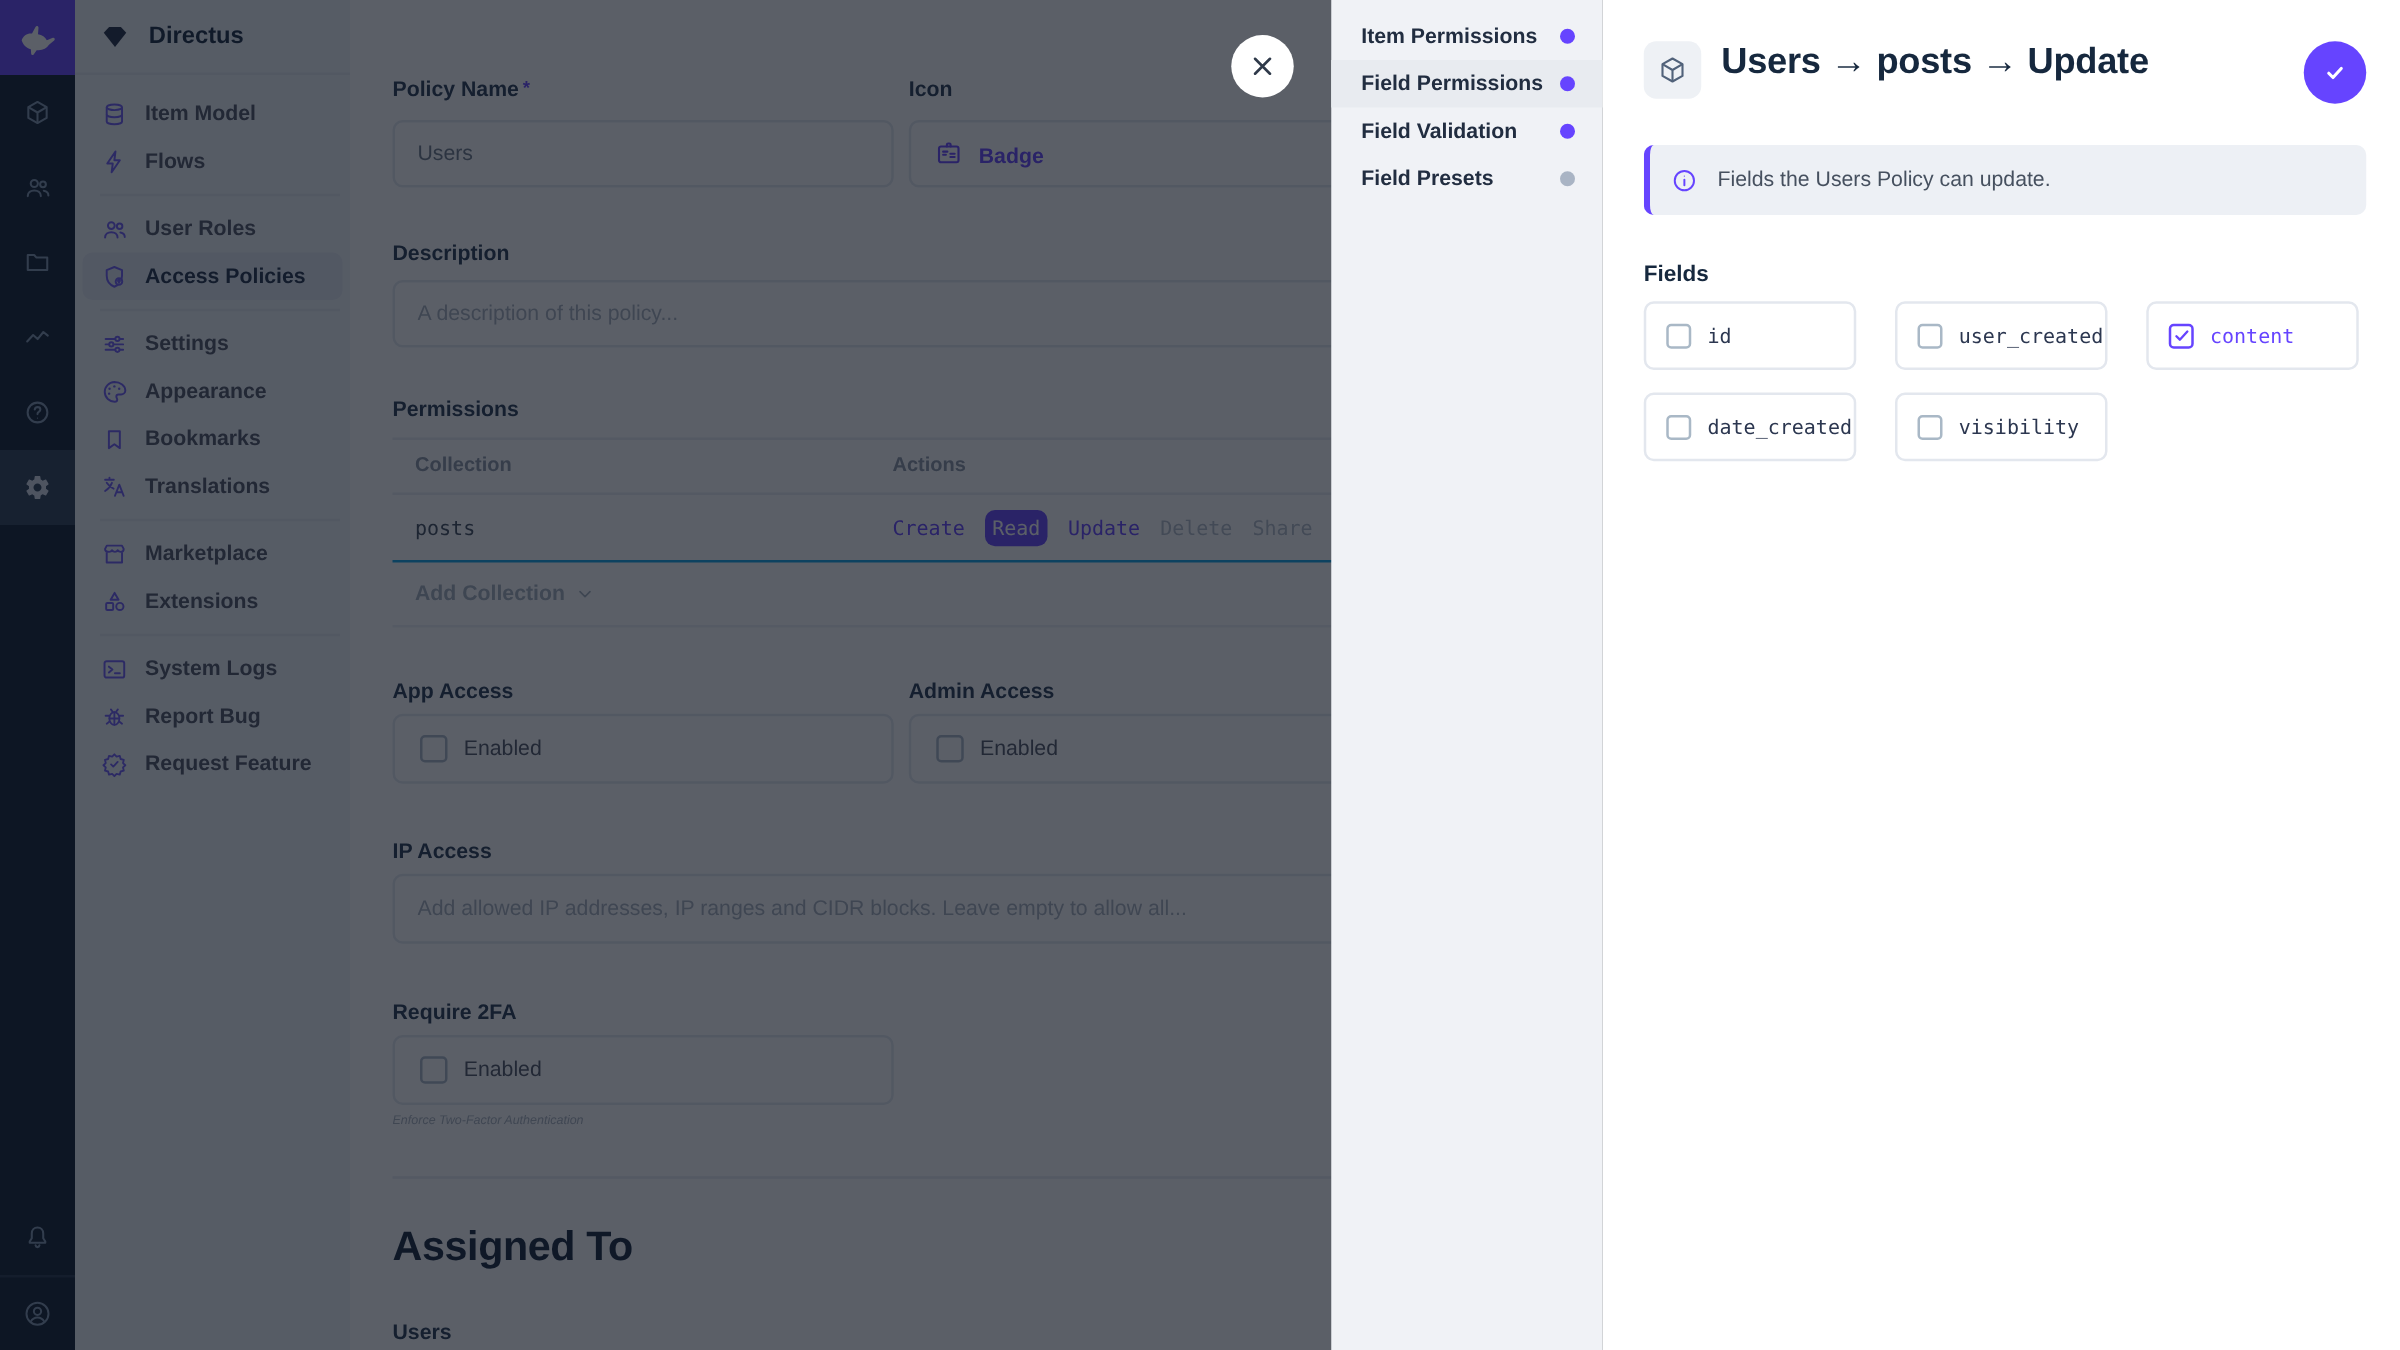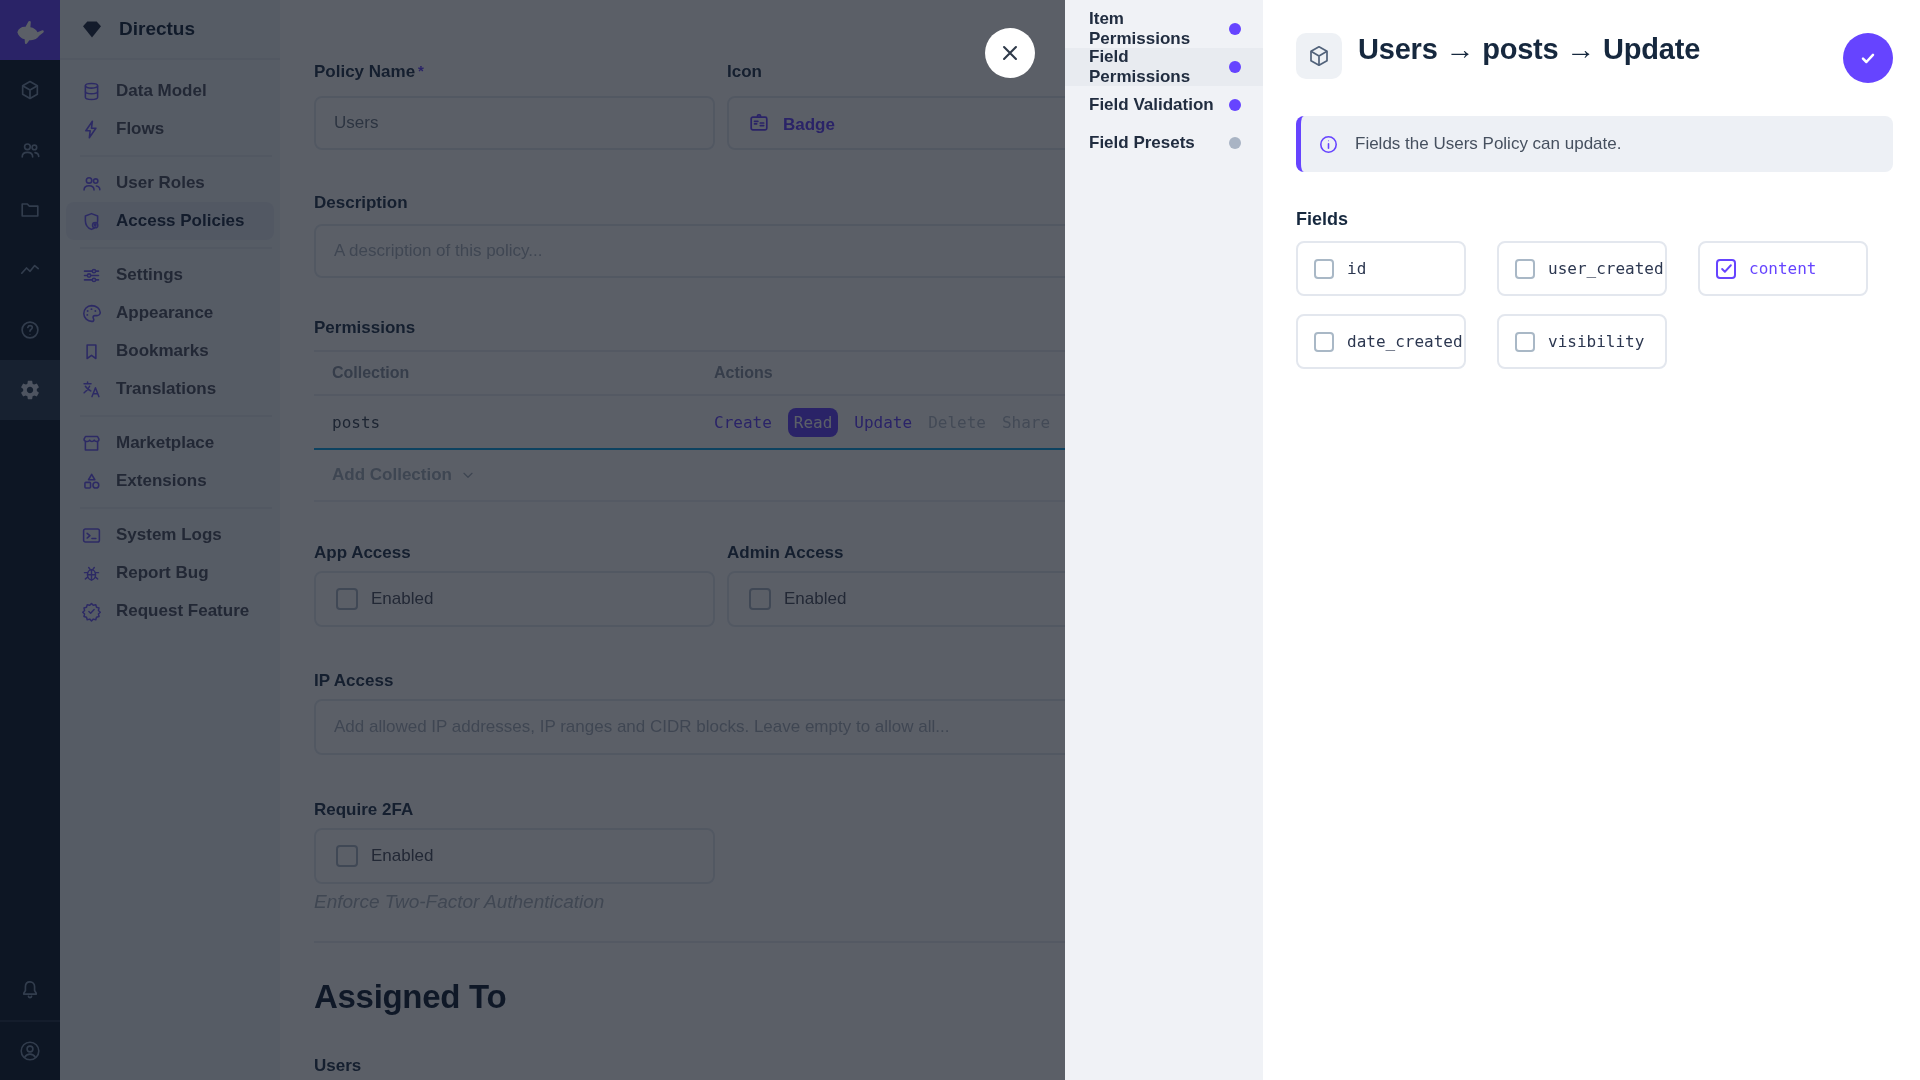--- a/index.html
+++ b/index.html
@@ -52,31 +52,31 @@
 .chips{display:flex;align-items:center;gap:16px}
 .chip{font-size:16px;color:#6644ff}
 .chip.on{background:#6644ff;color:#fff;border-radius:8px;padding:5px 6px}
 .chip.off{color:#b4bdc9}
 .add-row{height:52px;border-bottom:2px solid #edf0f4;display:flex;align-items:center;padding-left:18px;color:#a6b0bd}
 .add-row .atext{font-size:17px;font-weight:600}
 .add-row .chev{margin-left:8px;display:grid;place-items:center}
 .checkfield{height:56px;border:2px solid #e4e9f0;border-radius:8px;display:flex;align-items:center;padding-left:20px}
 .cb{width:22px;height:22px;border:2px solid #aab8c8;border-radius:4px;background:#fff;flex-shrink:0}
 .checkfield .clabel{margin-left:13px;font-size:17px;color:#4f5464}
-.note{font-size:19px;font-style:italic;color:#aab3bf}
+.note{font-size:10px;font-style:italic;color:#aab3bf}
 .sect-divider{left:34px;width:848px;border-top:2px solid #e8ecf2}
 .big-heading{font-size:33px;font-weight:800;color:#14243a;letter-spacing:-.3px}
 
 
 .overlay{position:absolute;inset:0;background:rgba(13,19,31,.68);z-index:10}
 .close-btn{position:absolute;left:985px;top:28px;width:50px;height:50px;border-radius:50%;background:#fff;display:grid;place-items:center;z-index:30;color:#2f3a4a}
 
 
 .drawer{position:absolute;top:0;bottom:0;left:1065px;right:0;display:flex;z-index:20}
-.drawer-nav{width:198px;background:#f0f2f6;padding-top:10px;flex-shrink:0}
+.drawer-nav{width:217px;background:#f0f2f6;padding-top:10px;flex-shrink:0}
 .dn-item{height:38px;display:flex;align-items:center;padding:0 22px 0 24px}
 .dn-item.active{background:#e8ebf0}
 .dn-label{font-size:17px;font-weight:600;color:#212d40}
 .dot{width:12px;height:12px;border-radius:50%;margin-left:auto}
 .dot.purple{background:#6644ff}
 .dot.gray{background:#a9b4c4}
 .drawer-main{flex:1;background:#fff;padding:0 27px 0 33px}
 .dm-header{margin-top:33px;display:flex;align-items:flex-start}
 .dm-chip{width:46px;height:46px;border-radius:10px;background:#eef1f5;display:grid;place-items:center;color:#51627a}
 .dm-title{margin-left:16px;font-size:29px;font-weight:700;color:#16283e;letter-spacing:-.2px}
@@ -186,21 +186,21 @@
     <div class="nav-list">
 
       <div class="nav-item">
         <span class="nicon">
             <svg width="21" height="21" viewBox="0 0 24 24" fill="none" stroke="currentColor" stroke-width="1.8">
               <ellipse cx="12" cy="5.5" rx="7" ry="2.6"></ellipse>
               <path d="M5 5.5v13c0 1.4 3.1 2.6 7 2.6s7-1.2 7-2.6v-13"></path>
               <path d="M5 12c0 1.4 3.1 2.6 7 2.6s7-1.2 7-2.6"></path>
             </svg>
           </span>
-        <span class="nlabel">Data Model</span>
+        <span class="nlabel">Item Model</span>
       </div>
       <div class="nav-item">
         <span class="nicon">
             <svg width="21" height="21" viewBox="0 0 24 24" fill="none" stroke="currentColor" stroke-width="1.8" stroke-linejoin="round">
               <path d="M13 2.5 5.5 13.5h5l-1 8 7.5-11h-5Z"></path>
             </svg>
           </span>
         <span class="nlabel">Flows</span>
       </div>
       <div class="nav-divider"></div>

